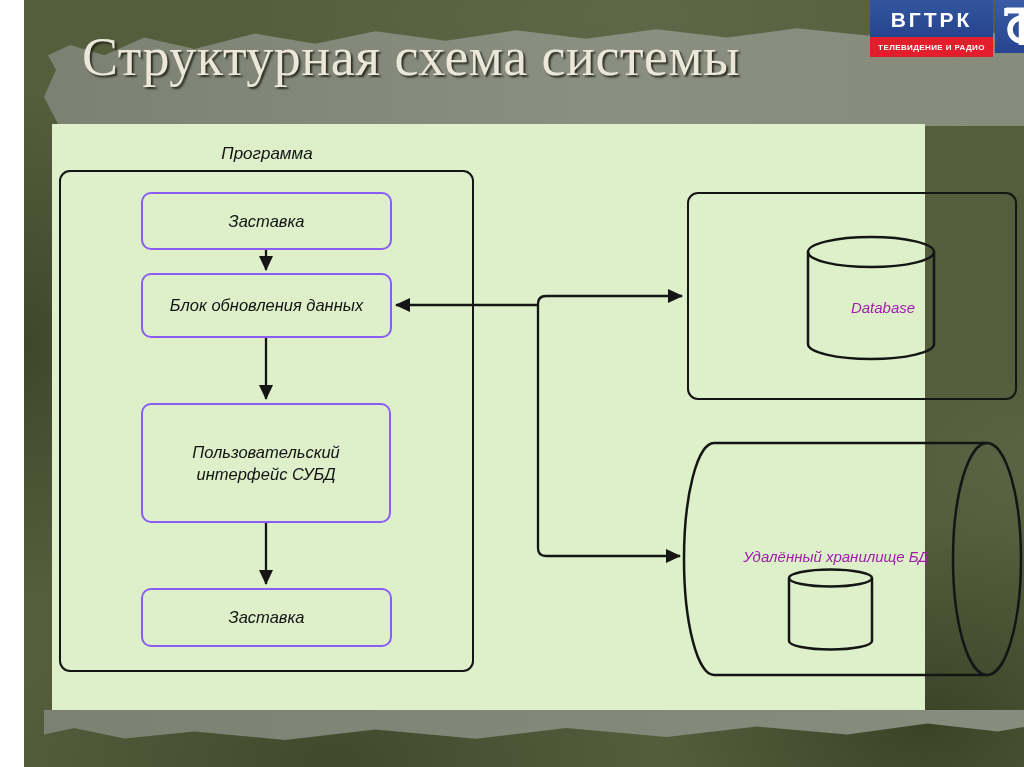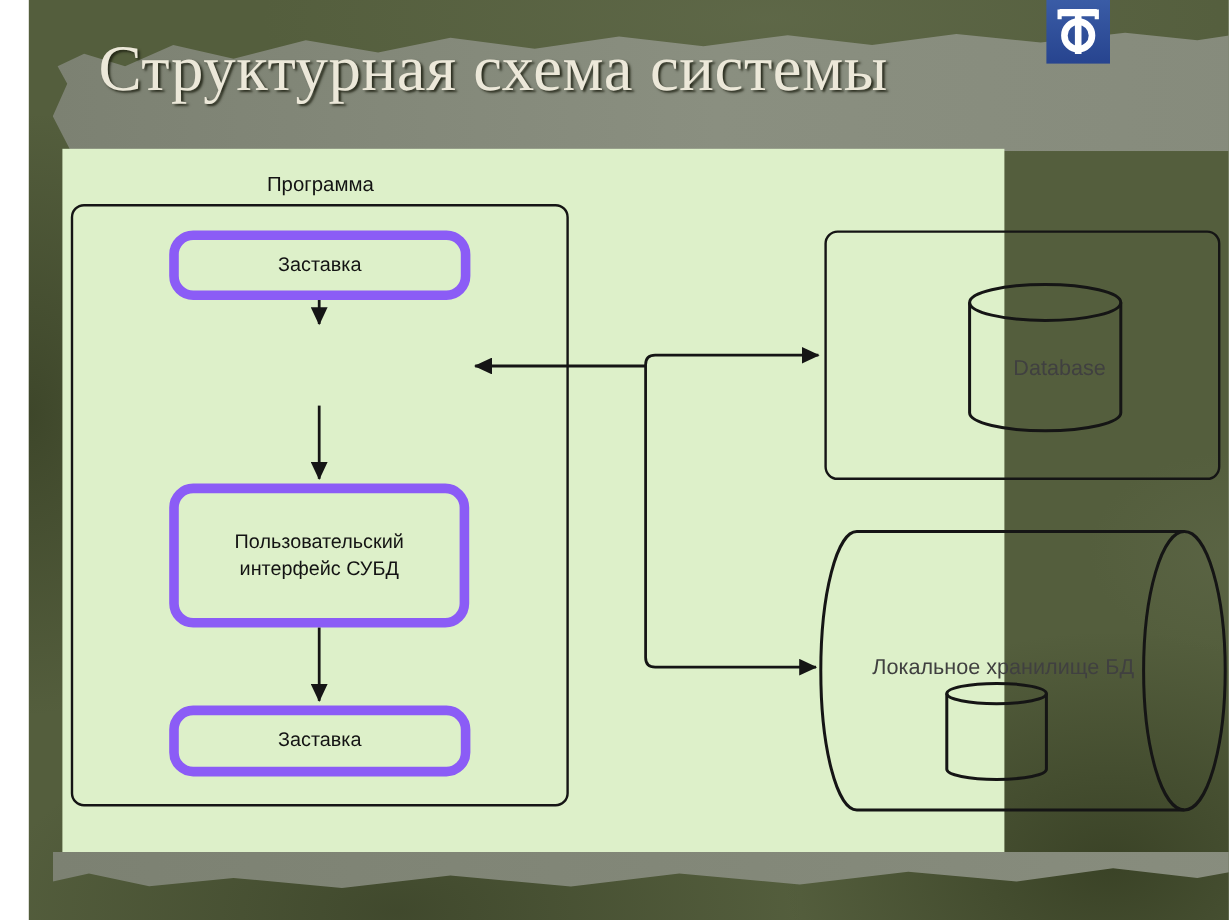--- a/index.html
+++ b/index.html
@@ -45,78 +45,84 @@
     display:flex;align-items:center;justify-content:center;padding-top:2px;box-sizing:border-box;
   }
   .logo-tagline{
     height:20px;background:#e31e2c;color:#fff;font-weight:bold;
     font-size:8px;letter-spacing:.4px;display:flex;align-items:center;justify-content:center;
     white-space:nowrap;
   }
   .logo-emblem{width:53px;height:53px;margin-left:2px;background:linear-gradient(180deg,#3a5ca6,#27448f);}
   
   .panel{
-    position:absolute;left:28px;top:124px;width:785px;height:586px;
+    position:absolute;left:28px;top:124px;width:873px;height:586px;
     background:#ddf0c9;
+    font-style:italic;
   }
   .node{
-    position:absolute;box-sizing:border-box;border:8px solid #8b5cf6;border-radius:20px;
+    position:absolute;box-sizing:border-box;border:2px solid #8b5cf6;border-radius:10px;
     background:#ddf0c9;display:flex;align-items:center;justify-content:center;text-align:center;
     font-size:16.5px;color:#131313;line-height:1.35;
   }
   .container-box{
     position:absolute;box-sizing:border-box;border:2px solid #151515;border-radius:11px;
     background:transparent;
   }
   .diagram-label{
     position:absolute;transform:translateX(-50%);white-space:nowrap;
     font-size:17px;color:#131313;
   }
   .centered-label{
     position:absolute;transform:translate(-50%,-50%);white-space:nowrap;
-    font-size:18px;color:#404040;padding-left:24px;
+    font-size:15px;color:#a21caf;padding-left:24px;
   }
   .overlay{position:absolute;left:0;top:0;pointer-events:none;}
 </style>
 </head>
 <body>
 
 <div class="stage">
 
   <div class="band-top"></div>
   <div class="band-bottom"></div>
 
   <h1 class="page-title">Структурная схема системы</h1>
 
   <div class="logo">
+    <div class="logo-textblock">
+      <div class="logo-name">ВГТРК</div>
+      <div class="logo-tagline">ТЕЛЕВИДЕНИЕ И РАДИО</div>
+    </div>
     <div class="logo-emblem">
       <svg width="53" height="53" viewBox="0 0 53 53">
         <g stroke="#ffffff" fill="none" stroke-width="5.5">
           <path d="M 11 10.5 H 42" stroke-width="6"></path>
           <path d="M 11 8 V 16 M 42 8 V 16" stroke-width="3.5"></path>
           <path d="M 26.5 10 V 45"></path>
           <circle cx="26.5" cy="29.5" r="11.5"></circle>
         </g>
       </svg>
     </div>
   </div>
 
   <div class="panel">
 
     <div class="container-box" style="left:7px;top:46px;width:415px;height:502px;"></div>
     <div class="diagram-label" style="left:215px;top:20px;">Программа</div>
 
     <div class="node" style="left:89px;top:68px;width:251px;height:58px;">Заставка</div>
+    <div class="node" style="left:89px;top:149px;width:251px;height:65px;">Блок обновления данных</div>
     <div class="node" style="left:89px;top:279px;width:250px;height:120px;padding:16px 28px;">Пользовательский интерфейс СУБД</div>
     <div class="node" style="left:89px;top:464px;width:251px;height:59px;">Заставка</div>
 
     <div class="container-box" style="left:635px;top:68px;width:330px;height:208px;"></div>
     <div class="centered-label" style="left:819px;top:183px;">Database</div>
 
-    <div class="centered-label" style="left:772px;top:432px;">Локальное хранилище БД</div>
+    <div class="centered-label" style="left:772px;top:432px;">Удалённый хранилище БД</div>
 
     <svg class="overlay" width="979" height="586" viewBox="0 0 979 586">
       <defs>
         <marker id="ah" markerUnits="userSpaceOnUse" markerWidth="16" markerHeight="14" refX="14" refY="7" orient="auto">
           <path d="M0,0 L15,7 L0,14 Z" fill="#151515"></path>
         </marker>
       </defs>
       <g stroke="#151515" stroke-width="2.3" fill="none">
 
         <path d="M 214,126 L 214,146" marker-end="url(#ah)"></path>

